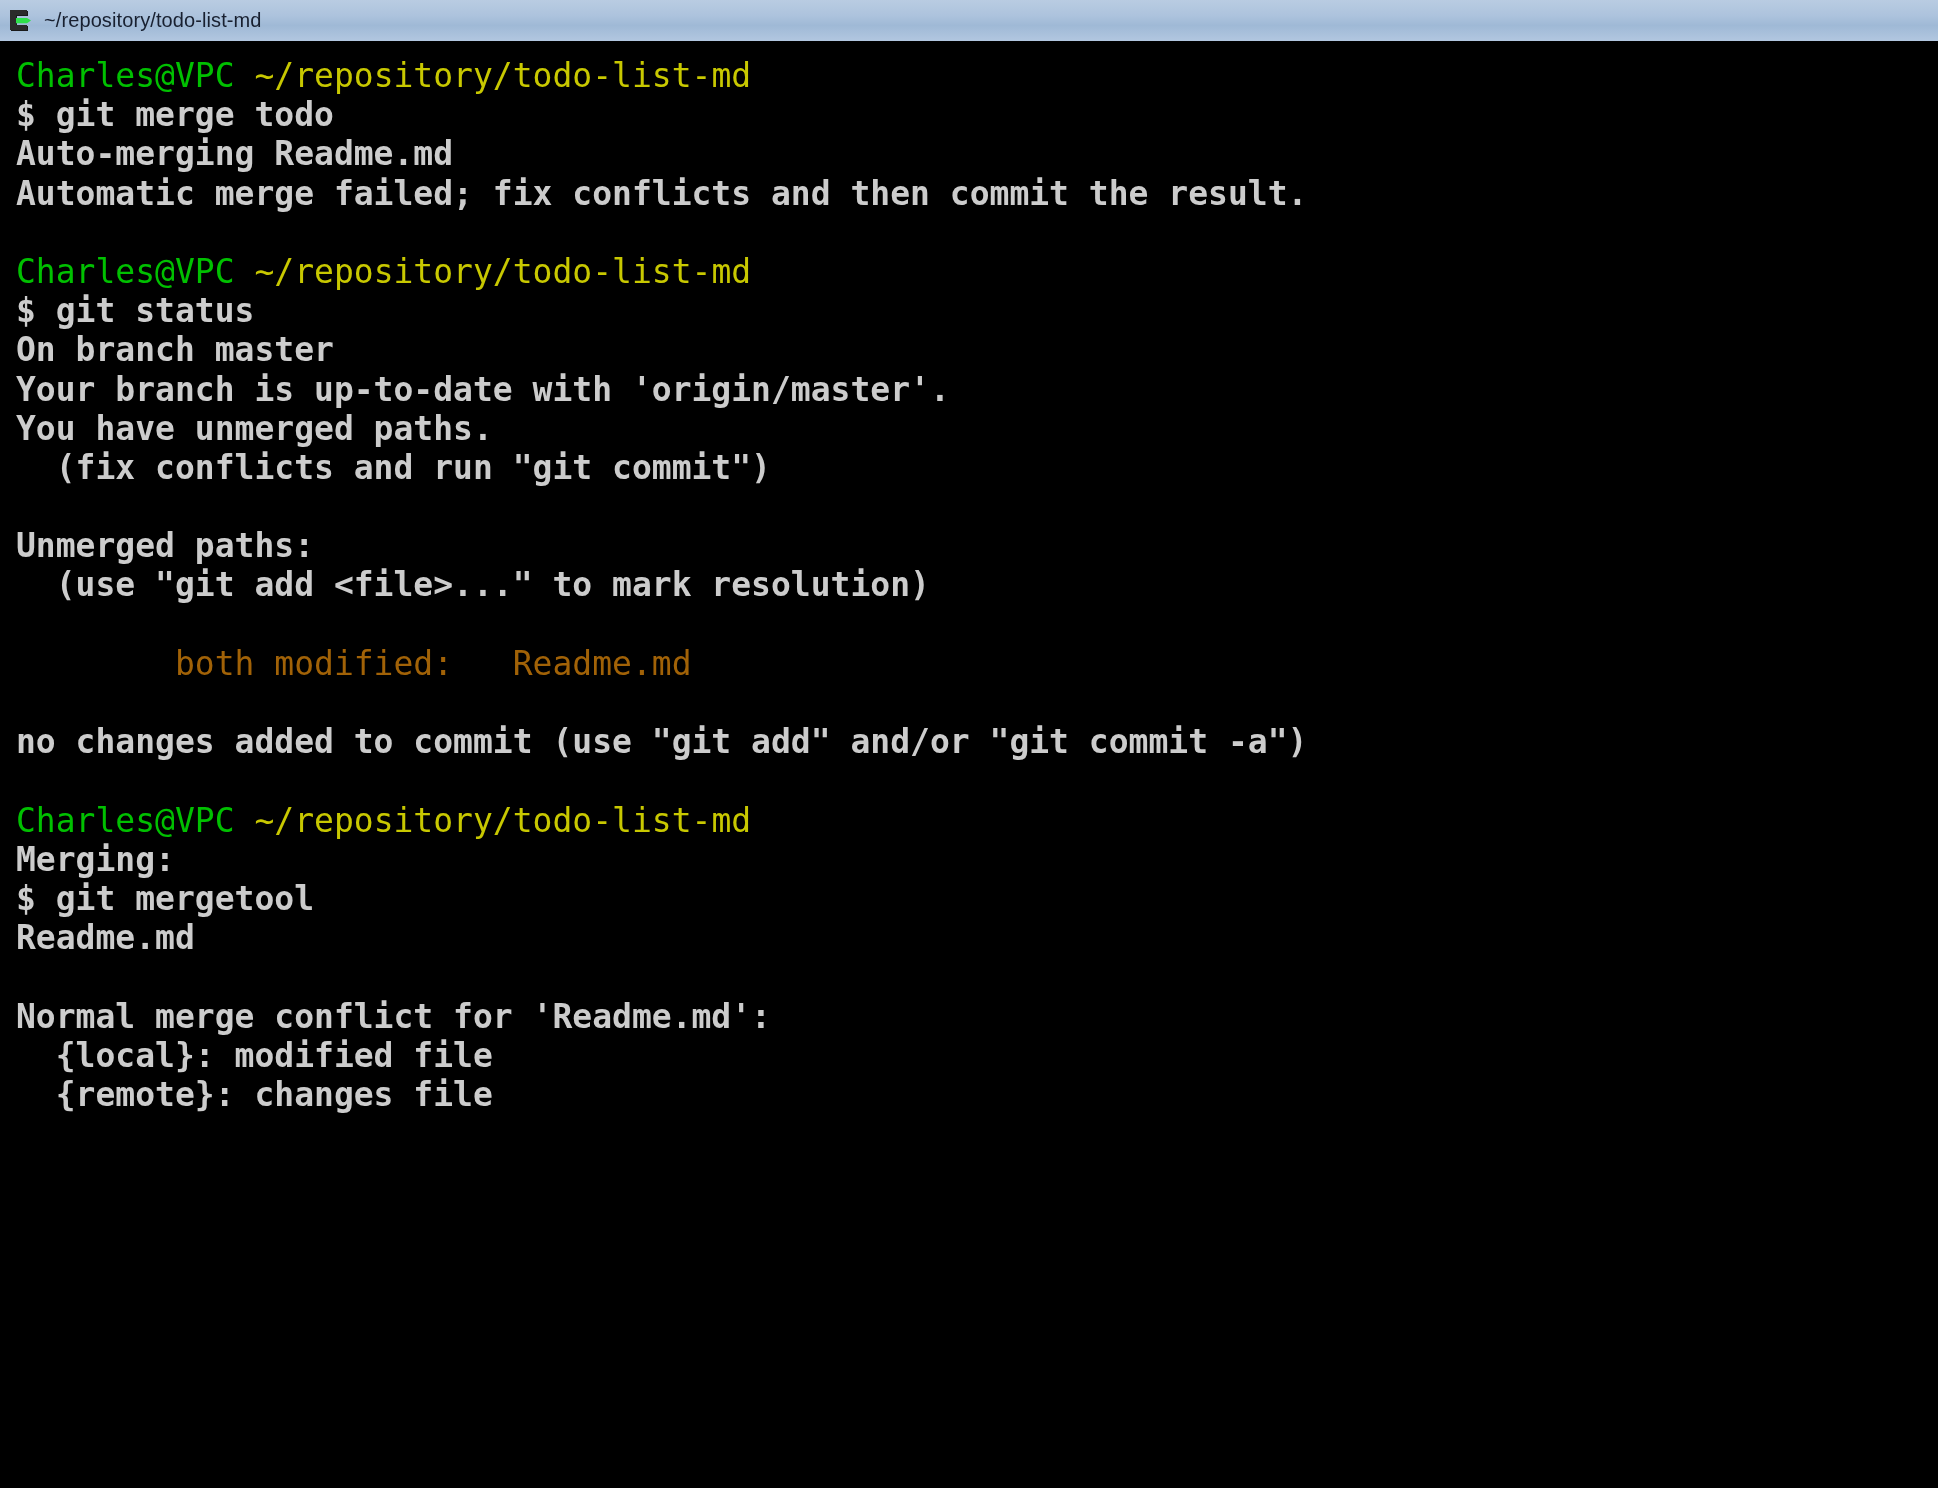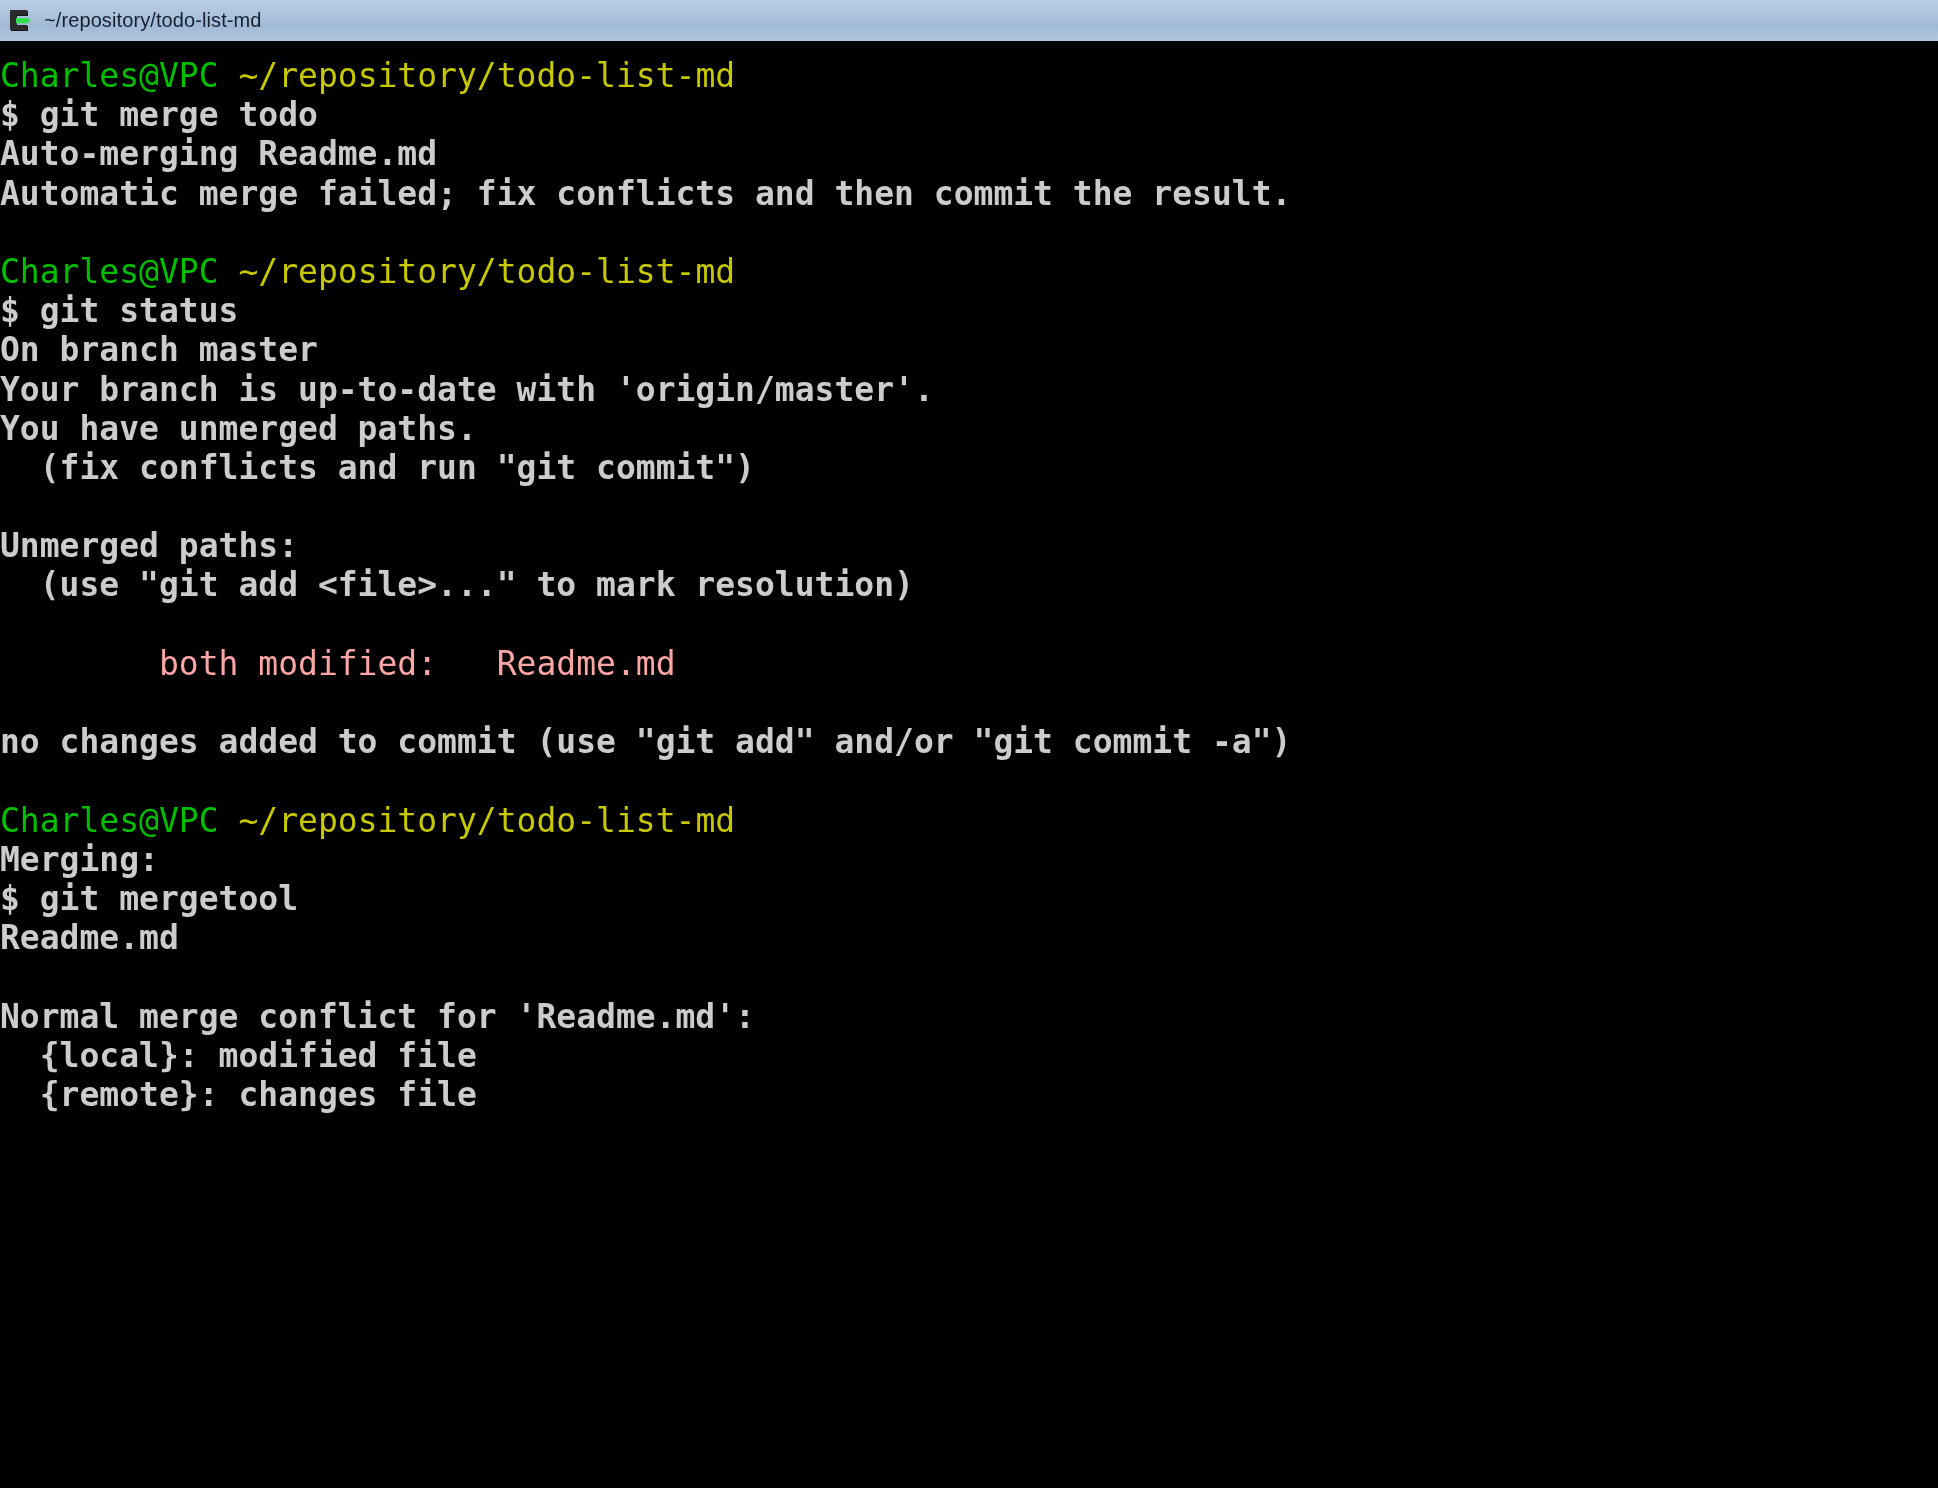--- a/index.html
+++ b/index.html
@@ -51,39 +51,39 @@
     position: relative;
     width: 1938px;
     height: 1441px;
     background: #000000;
     padding: 0;
     box-sizing: border-box;
     overflow: hidden;
   }
   #screen {
     position: absolute;
-    left: 0px;
+    left: 16px;
     top: 12px;
     width: 1640px;
   }
   .row {
     height: 39.2px;
     line-height: 39.2px;
     font-family: "DejaVu Sans Mono", monospace;
     font-size: 33px;
     white-space: pre;
     letter-spacing: 0px;
     color: #c8c8c8;
     overflow: hidden;
   }
   .seg { white-space: pre; }
   .c-white  { color: #cccccc; font-weight: bold; }
   .c-green  { color: #00c000; }
   .c-yellow { color: #c8c800; }
-  .c-red    { color: #fca5a5; margin-top: 43px; }
+  .c-red    { color: #a16207; margin-top: 43px; }
   .row.blank { color: transparent; }
 </style>
 </head>
 <body>
 
 <div id="titlebar">
   <div id="titlebar-icon">
     <svg width="26" height="26" viewBox="0 0 26 26" xmlns="http://www.w3.org/2000/svg">
 
       <path d="M3 3 H20 V8 H9 V11 H17 V15 H9 V18 H20 V23 H3 Z" fill="#1a1a1a"></path>

